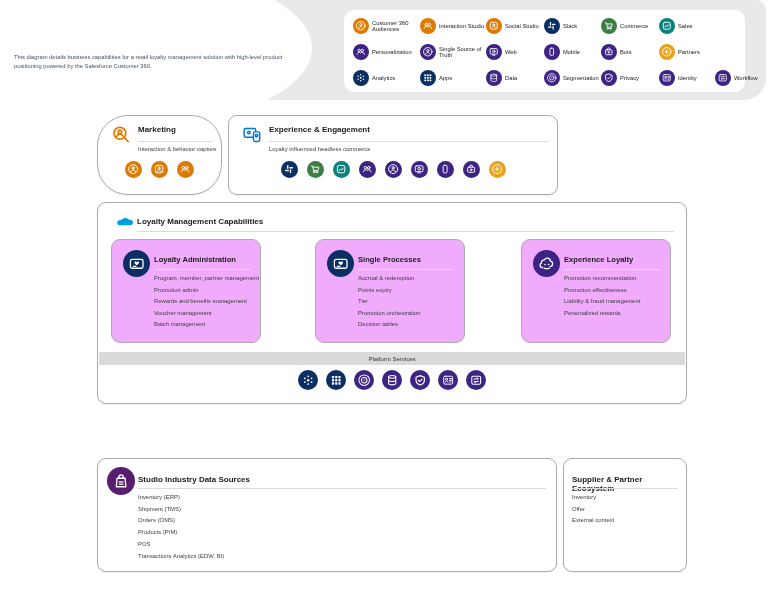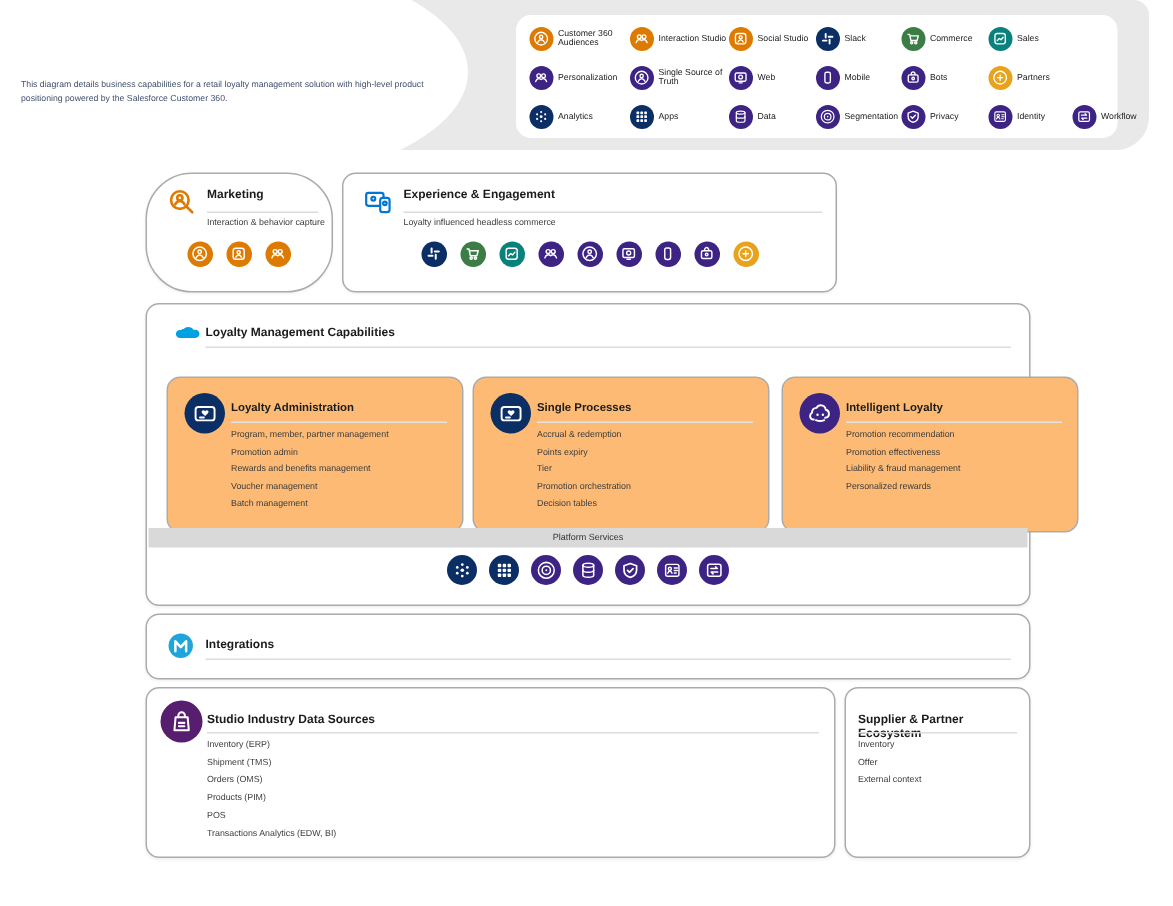--- a/index.html
+++ b/index.html
@@ -32,21 +32,21 @@
   #marketing{left:97px;top:115px;width:123px;height:78px;border-radius:31px;}
   #experience{left:228px;top:115px;width:328px;height:78px;}
   #service{left:565px;top:115px;width:120px;height:78px;}
   .svc-items{position:absolute;left:38px;top:31px;}
   .li{font-size:5.9px;color:#3d3d3d;line-height:11.6px;white-space:nowrap;}
   
   #loyalty{left:97px;top:202px;width:588px;height:200px;}
   .sec-icon{position:absolute;left:13px;top:11px;width:26px;height:18px;}
   .sec-title{position:absolute;left:39px;top:14px;margin:0;font-size:8px;font-weight:bold;color:#1b1b1b;}
   .sec-rule{position:absolute;left:39px;right:12px;top:28px;height:1px;background:#DCDCDC;}
-  .lcard{position:absolute;top:48px;width:148px;height:102px;background:#fdba74;border:1px solid #ABABAB;border-radius:9px;padding-left:48px;}
+  .lcard{position:absolute;top:36px;width:148px;height:102px;background:#f0abfc;border:1px solid #ABABAB;border-radius:9px;}
   #lcard-0{left:13px;} #lcard-1{left:217px;} #lcard-2{left:423px;}
   .lcard .chip.big{position:absolute;left:11px;top:10px;width:27px;height:27px;}
   .lcard-title{position:absolute;left:42px;top:15px;margin:0;font-size:7.6px;font-weight:bold;color:#1b1b1b;}
   .lcard-rule{position:absolute;left:42px;right:10px;top:29px;height:1px;background:#E2E2E2;}
   .lcard-list{position:absolute;left:42px;top:33px;}
   .pf-bar{position:absolute;left:1px;right:1px;top:149px;height:13px;background:#D9D9D9;
           display:flex;align-items:center;justify-content:center;font-size:6px;color:#333;}
   .pf-strip{position:absolute;left:0;right:0;top:167px;display:flex;justify-content:center;gap:8px;}
   .pf-strip .chip{width:20px;height:20px;}
   
@@ -508,21 +508,21 @@
       <span class="chip big" style="background: rgb(60, 35, 132);">
           <svg viewBox="0 0 24 24">
             <g fill="none" stroke="#fff" stroke-width="1.6" stroke-linecap="round" stroke-linejoin="round">
               <path d="M6.8 16.9c-1.8-.2-3-1.4-3-3 0-1.1.6-2.1 1.6-2.6-.2-2.3 1.5-4.1 3.7-4 .7-1.4 2-2.2 3.5-2.2 2.1 0 3.9 1.6 4 3.7 1.6.3 2.7 1.6 2.7 3.3 0 1.8-1.3 3.2-3.1 3.4"></path>
               <circle cx="9.9" cy="12.9" r="1" fill="#fff" stroke="none"></circle>
               <circle cx="14.3" cy="12.9" r="1" fill="#fff" stroke="none"></circle>
               <path d="M8.6 17.4c2.2 1 4.6 1 6.8 0"></path>
             </g>
           </svg>
         </span>
-      <h4 class="lcard-title">Intelligent Loyalty</h4>
+      <h4 class="lcard-title">Experience Loyalty</h4>
       <div class="lcard-rule"></div>
       <div class="lcard-list">
           <div class="li">Promotion recommendation</div>
           <div class="li">Promotion effectiveness</div>
           <div class="li">Liability &amp; fraud management</div>
           <div class="li">Personalized rewards</div>
         </div>
     </div>
 
     <div class="pf-bar">Platform Services</div>
@@ -595,32 +595,20 @@
           <svg viewBox="0 0 24 24">
             <g fill="none" stroke="#fff" stroke-width="1.7" stroke-linecap="round" stroke-linejoin="round">
               <rect x="4.6" y="5.4" width="14.8" height="13.2" rx="2.2"></rect>
               <path d="M8.2 10h7.2l-2-2M15.8 14H8.6l2 2"></path>
             </g>
           </svg>
         </span>
       </div>
   </section>
 
-  <section id="integrations" class="card">
-    <span class="head-icon plain-icon">
-        <svg viewBox="0 0 24 24">
-          <g>
-            <circle cx="12" cy="12" r="9.3" fill="#1FA4DC"></circle>
-            <path d="M7.9 16.2V8.6L12 13.1l4.1-4.5v7.6" fill="none" stroke="#fff" stroke-width="1.9" stroke-linecap="round" stroke-linejoin="round"></path>
-          </g>
-        </svg>
-      </span>
-    <h3 class="sec-title">Integrations</h3>
-    <div class="sec-rule"></div>
-  </section>
 
   <section id="datasources" class="card">
     <span class="chip big" style="background: rgb(87, 29, 110);">
         <svg viewBox="0 0 24 24">
           <g fill="none" stroke="#fff" stroke-width="1.6" stroke-linecap="round" stroke-linejoin="round">
             <path d="M7.2 8.6h9.6l.9 10.2H6.3z"></path>
             <path d="M9.4 8.6V7.2a2.6 2.6 0 0 1 5.2 0v1.4"></path>
             <path d="M9.8 13h4.4M9.8 15.6h4.4"></path>
           </g>
         </svg>

